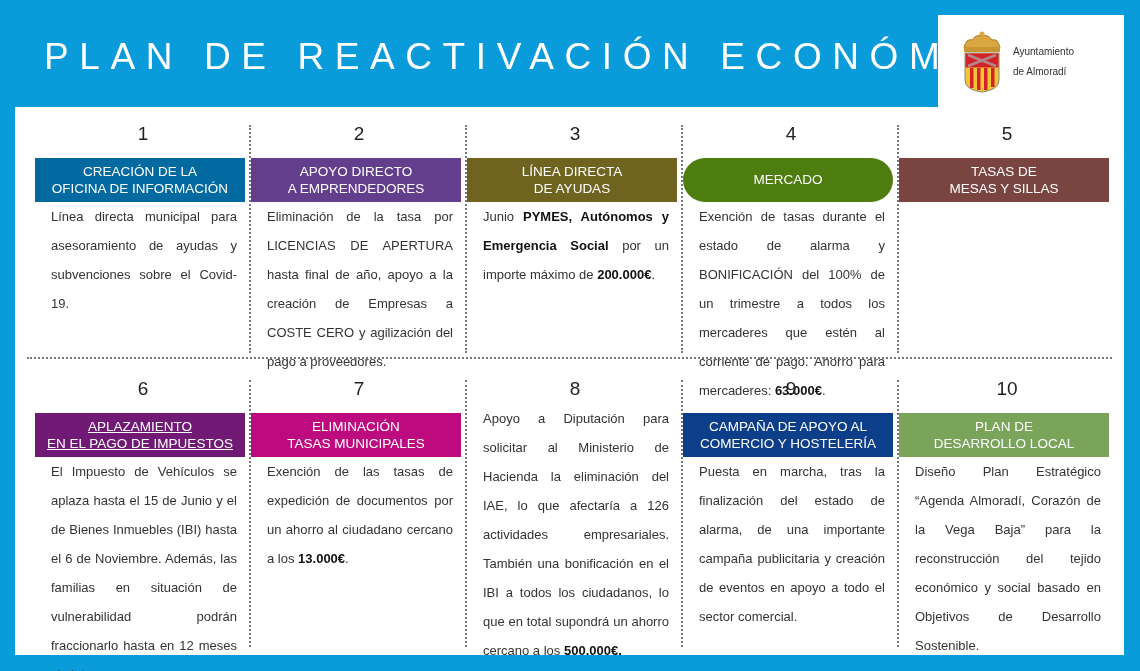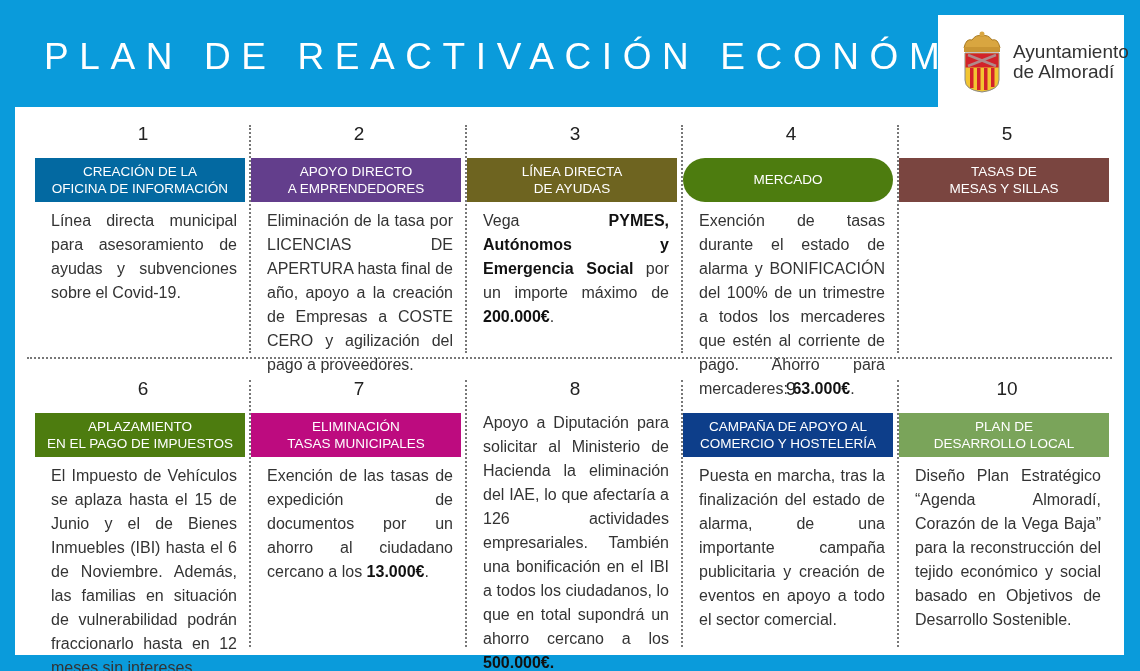--- a/index.html
+++ b/index.html
@@ -23,21 +23,21 @@
     left: 938px; top: 15px;
     width: 186px; height: 93px;
     background: #ffffff;
     display: flex; align-items: center;
     padding-left: 22px;
   }
   .logo-box svg { width: 44px; height: 64px; flex: none; }
   .logo-text {
     margin-left: 9px;
     color: #333;
-    font-size: 19px;
+    font-size: 10px;
     line-height: 20px;
   }
   .panel {
     position: absolute;
     left: 15px; top: 107px;
     width: 1109px; height: 548px;
     background: #ffffff;
   }
   .row {
     position: absolute;
@@ -77,24 +77,24 @@
     color: #fff;
     text-align: center;
     font-size: 13.5px;
     line-height: 17.5px;
     display: flex; align-items: center; justify-content: center;
     white-space: pre-line;
     margin-right: 6px;
   }
   .col:first-child .bar { margin-left: 0; }
   .desc {
-    margin-top: 7px;
+    margin-top: 0;
     padding: 0 14px 0 16px;
-    font-size: 16px;
-    line-height: 24px;
+    font-size: 13px;
+    line-height: 29px;
     color: #333;
     text-align: justify;
   }
   .desc b { font-weight: 700; color: #111; }
 </style>
 </head>
 <body>
 
 <div class="title">PLAN DE REACTIVACIÓN ECONÓMICA</div>
 
@@ -132,42 +132,42 @@
       <div class="num">2</div>
       <div class="bar" style="background: rgb(99, 62, 140);">APOYO DIRECTO
 A EMPRENDEDORES</div>
       <div class="desc"><span>Eliminación de la tasa por LICENCIAS DE APERTURA hasta final de año, apoyo a la creación de Empresas a COSTE CERO y agilización del pago a proveedores.</span></div>
     </div>
     <div class="col">
       <div class="vsep"></div>
       <div class="num">3</div>
       <div class="bar" style="background: rgb(110, 100, 32);">LÍNEA DIRECTA
 DE AYUDAS</div>
-      <div class="desc"><span>Vega </span><b>PYMES, Autónomos y Emergencia Social</b><span> por un importe máximo de </span><b>200.000€</b><span>.</span></div>
+      <div class="desc"><span>Junio </span><b>PYMES, Autónomos y Emergencia Social</b><span> por un importe máximo de </span><b>200.000€</b><span>.</span></div>
     </div>
     <div class="col">
       <div class="vsep"></div>
       <div class="num">4</div>
       <div class="bar" style="background: #4d7c0f; border-radius: 22px;">MERCADO</div>
       <div class="desc"><span>Exención de tasas durante el estado de alarma y BONIFICACIÓN del 100% de un trimestre a todos los mercaderes que estén al corriente de pago. Ahorro para mercaderes: </span><b>63.000€</b><span>.</span></div>
     </div>
     <div class="col">
       <div class="vsep"></div>
       <div class="num">5</div>
       <div class="bar" style="background: rgb(122, 69, 64);">TASAS DE
 MESAS Y SILLAS</div>
     </div>
   </div>
 
   <div class="hsep"></div>
 
   <div class="row r2">
     <div class="col">
       <div class="num">6</div>
-      <div class="bar" style="background: #4d7c0f;">APLAZAMIENTO
+      <div class="bar" style="background: #701a75; text-decoration: underline;">APLAZAMIENTO
 EN EL PAGO DE IMPUESTOS</div>
       <div class="desc"><span>El Impuesto de Vehículos se aplaza hasta el 15 de Junio y el de Bienes Inmuebles (IBI) hasta el 6 de Noviembre. Además, las familias en situación de vulnerabilidad podrán fraccionarlo hasta en 12 meses sin intereses.</span></div>
     </div>
     <div class="col">
       <div class="vsep"></div>
       <div class="num">7</div>
       <div class="bar" style="background: rgb(189, 11, 127);">ELIMINACIÓN
 TASAS MUNICIPALES</div>
       <div class="desc"><span>Exención de las tasas de expedición de documentos por un ahorro al ciudadano cercano a los </span><b>13.000€</b><span>.</span></div>
     </div>

